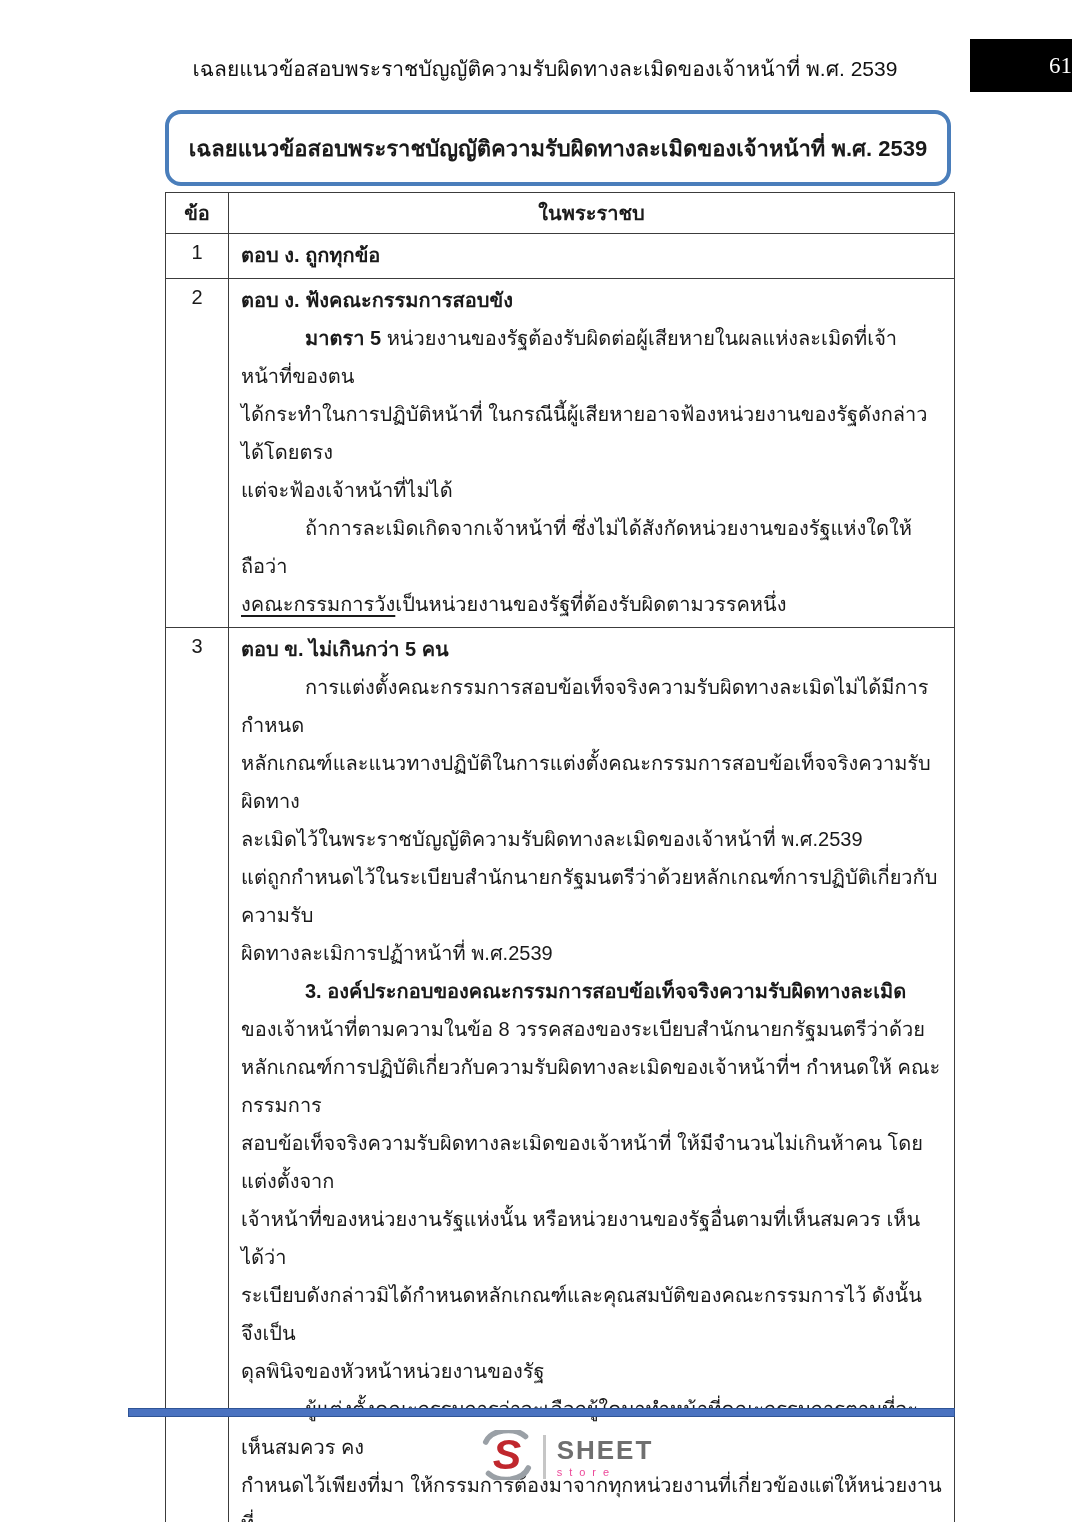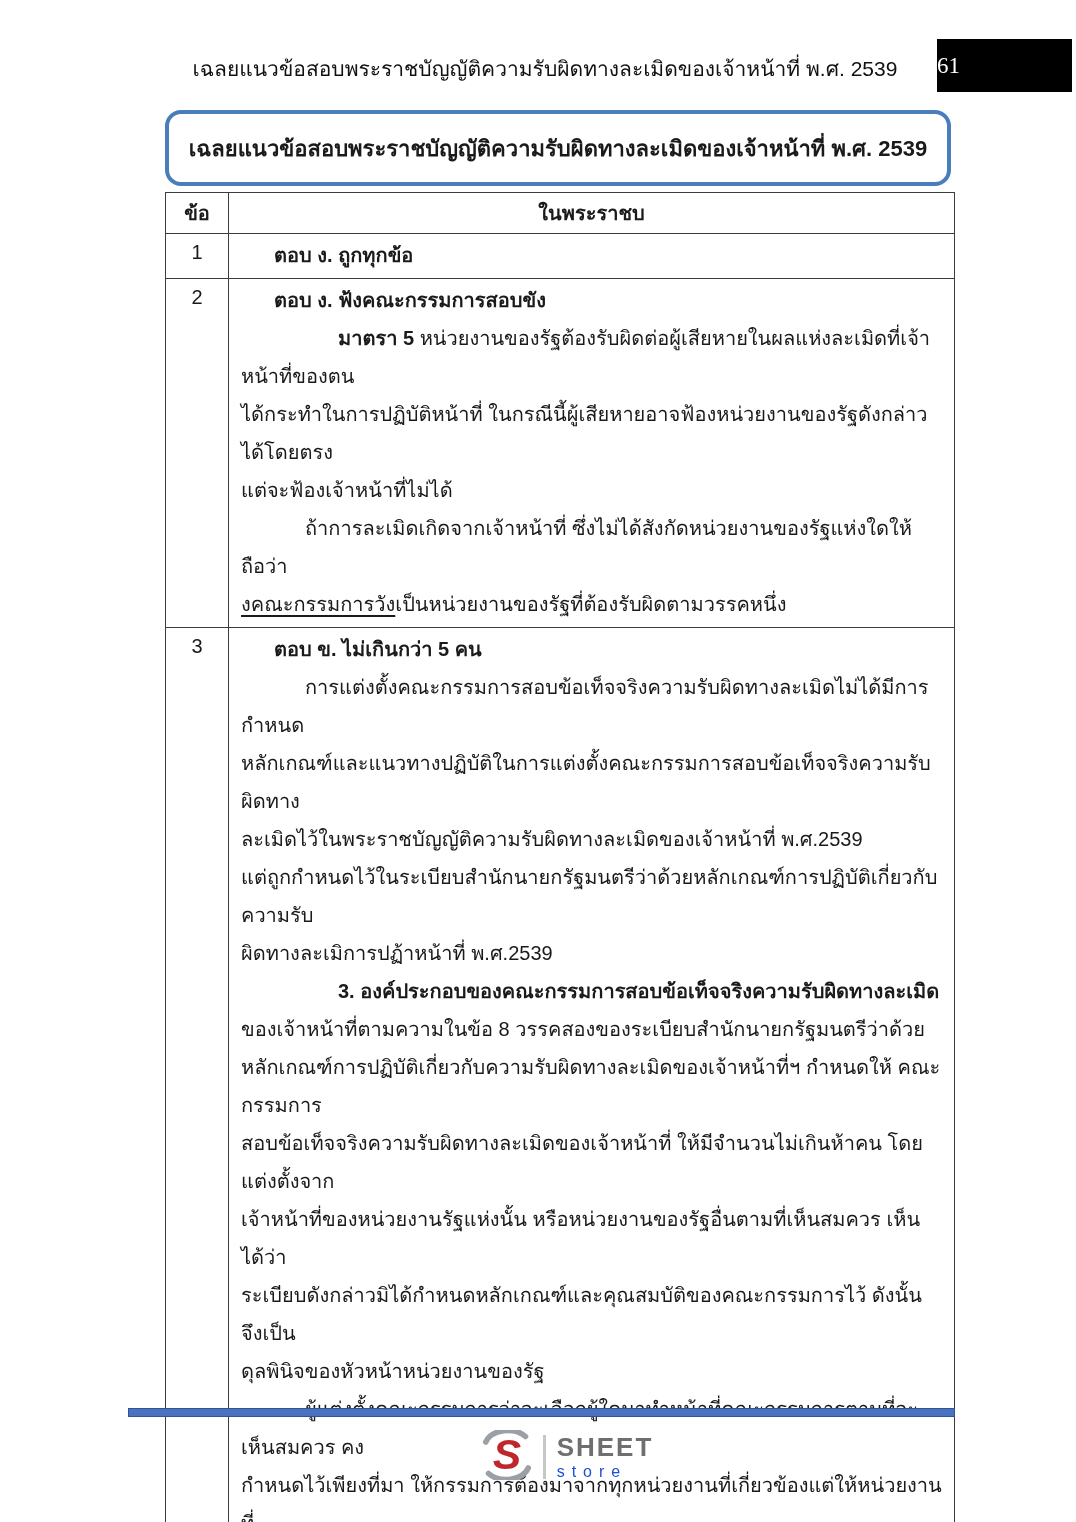--- a/index.html
+++ b/index.html
@@ -12,22 +12,22 @@
     position: relative;
     overflow: hidden;
   }
   .top-header {
     position: absolute; top: 52px; left: 150px; width: 790px;
     text-align: center; font-size: 21px; color: #111;
     white-space: nowrap;
   }
   .page-num-box {
     position: absolute; top: 39px; right: 4px;
-    width: 135px; height: 53px; background: #000;
-    color: #fff; display: flex; align-items: center; justify-content: flex-start;
+    width: 102px; height: 53px; background: #000;
+    color: #fff; display: flex; align-items: center; justify-content: flex-end;
     font-family: "Liberation Serif", serif; font-size: 23px;
   }
   .title-box {
     position: absolute; top: 110px; left: 165px; width: 786px; height: 76px;
     border: 4px solid var(--accent, #4a7ebb); border-radius: 16px;
     display: flex; align-items: center; justify-content: center;
     font-weight: bold; font-size: 22px; background: #fff;
     white-space: nowrap;
   }
   table.answers {
@@ -39,40 +39,40 @@
   }
   th.h-no { width: 63px; }
   table.answers th {
     height: 40px; font-size: 20px; font-weight: bold;
     text-align: center; padding: 4px 6px; vertical-align: middle;
   }
   td.col-no { text-align: center; font-size: 20px; padding-top: 7px; }
   td.answer-cell { padding: 2px 12px 4px 12px; }
   .line { line-height: 38px; min-height: 38px; }
   .line.indent { text-indent: 64px; }
-  .b { font-weight: bold; margin-left: 33px; }
+  .b { font-weight: bold; }
   .u { text-decoration: underline; text-underline-offset: 4px; }
   .footer-line {
     position: absolute; top: 1408px; left: 128px; width: 827px; height: 9px;
     background: var(--footerline, #4a72c0);
     border: 1.5px solid #2f5496;
   }
   .logo-row {
     position: absolute; top: 1430px; left: 0; width: 1076px;
     display: flex; justify-content: center;
   }
   .logo-inner { display: flex; align-items: center; margin-left: 56px; }
   .logo-divider { width: 3px; height: 44px; background: #c6c6c6; margin: 0 11px 0 8px; }
   .logo-text { display: flex; flex-direction: column; }
   .logo-name {
     font-size: 26px; font-weight: bold; color: var(--logogray, #6f6f6f);
     letter-spacing: 2px; line-height: 1;
   }
   .logo-sub {
-    font-size: 16px; letter-spacing: 7px; color: #1d4ed8; margin-top: 3px;
+    font-size: 11px; letter-spacing: 7px; color: #ec4899; margin-top: 3px;
   }
 </style>
 </head>
 <body style="--accent: #4a7ebb; --footerline: #4a72c0; --logogray: #6f6f6f;">
 
 <div class="top-header">เฉลยแนวข้อสอบพระราชบัญญัติความรับผิดทางละเมิดของเจ้าหน้าที่ พ.ศ. 2539</div>
 
 <div class="page-num-box">
   <span>61</span>
 </div>

